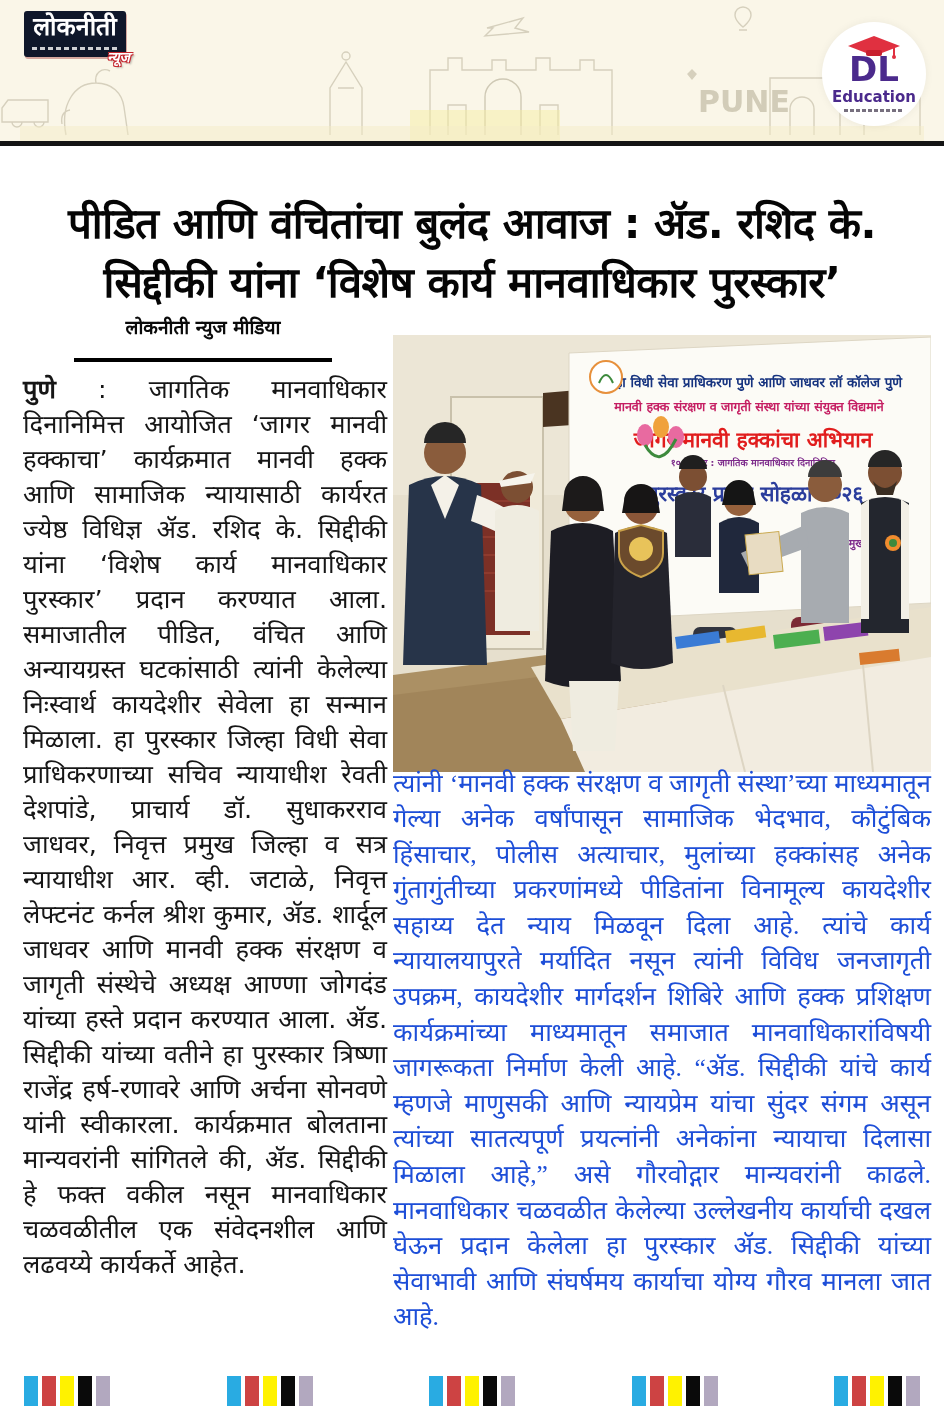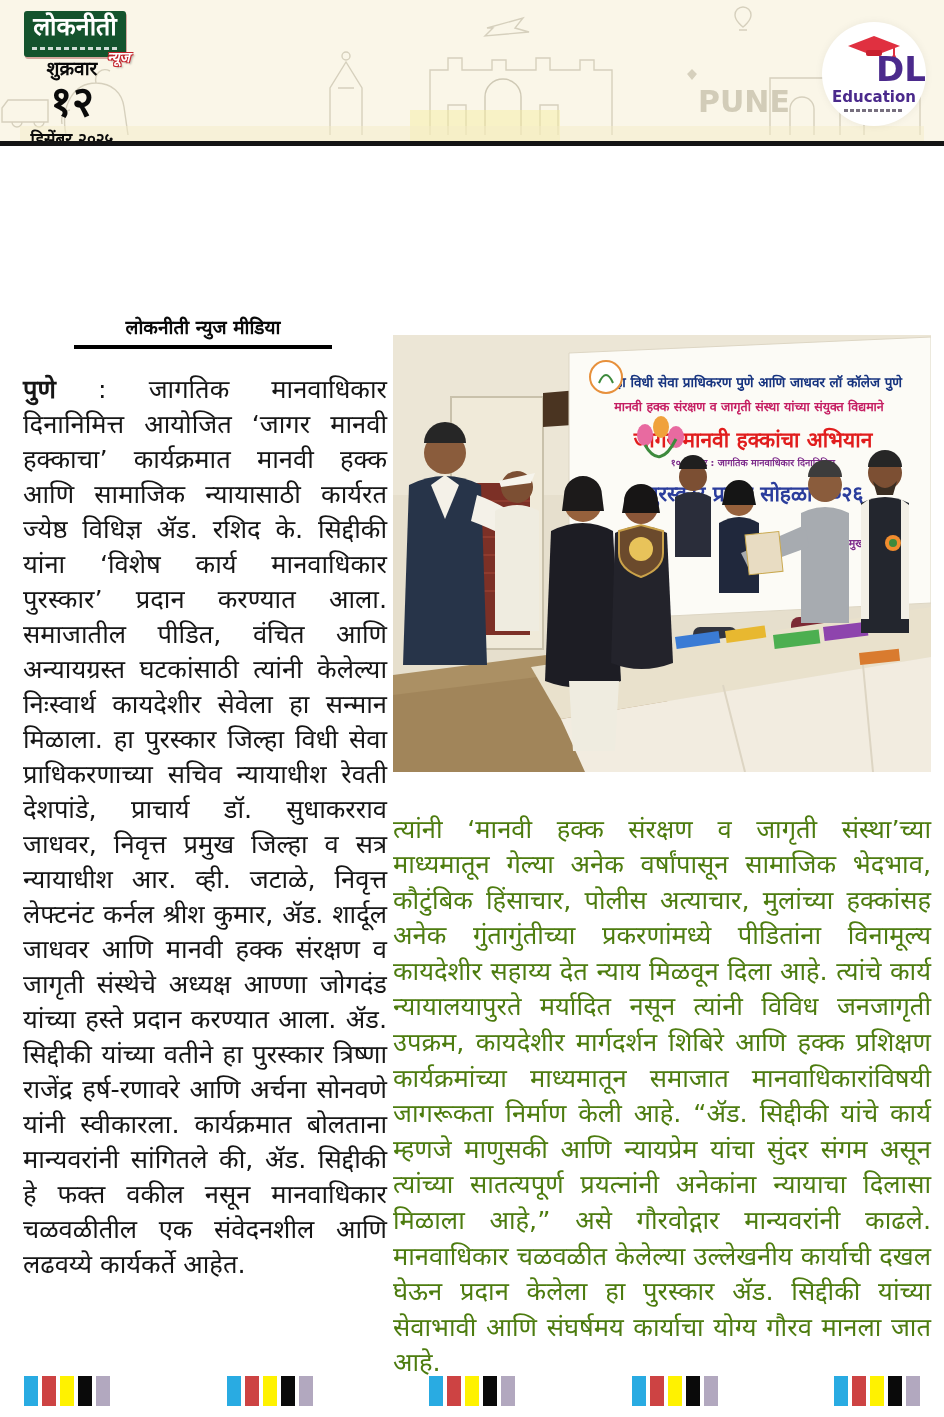--- a/index.html
+++ b/index.html
@@ -4,51 +4,51 @@
 <style>
   html,body{margin:0;padding:0;background:#ffffff;}
   .page{position:relative;width:944px;height:1417px;background:#ffffff;overflow:hidden;
         font-family:"DejaVu Sans","Liberation Sans",sans-serif;color:#111;}
   
   .masthead{position:absolute;left:0;top:0;width:944px;height:141px;background:#faf6e8;}
   .masthead-rule{position:absolute;left:0;top:141px;width:944px;height:5px;background:#141414;}
   .sketch{position:absolute;left:0;top:0;width:944px;height:141px;}
   .paper-title{position:absolute;left:140px;right:140px;top:18px;text-align:center;
       font-size:66px;font-weight:800;letter-spacing:-1px;color:#060606;line-height:1.1;}
-  .logo-box{position:absolute;left:24px;top:11px;width:102px;height:46px;background:#14532d;
+  .logo-box{position:absolute;left:24px;top:11px;width:102px;height:46px;background:#0f172a;
       border-radius:3px;box-shadow:1px 2px 0 rgba(140,20,20,.35);}
   .logo-main{position:absolute;left:0;right:0;top:2px;text-align:center;color:#fff;
       font-size:25px;font-weight:800;line-height:1.1;}
   .logo-tagline{position:absolute;left:8px;right:8px;bottom:7px;height:3px;
       background:repeating-linear-gradient(90deg,#ffffffcc 0 5px,transparent 5px 8px);}
   .logo-sub{position:absolute;right:-4px;bottom:-9px;color:#ffffff;font-size:14px;font-weight:800;
       font-style:italic;text-shadow:1px 1px 0 #c5262d,-1px 1px 0 #c5262d,1px -1px 0 #c5262d,-1px -1px 0 #c5262d,2px 2px 2px rgba(0,0,0,.3);}
   .date-block{position:absolute;left:14px;top:58px;width:116px;text-align:center;color:#0a0a0a;}
   .date-day{font-size:19px;font-weight:800;line-height:1.1;}
   .date-num{font-size:42px;font-weight:800;line-height:1.0;margin-top:2px;}
   .date-my{font-size:17px;font-weight:800;margin-top:4px;}
   .dl-logo{position:absolute;left:822px;top:22px;width:104px;height:104px;background:#ffffff;
       border-radius:50%;box-shadow:0 0 8px rgba(0,0,0,.06);}
   .dl-cap{position:absolute;left:26px;top:14px;width:52px;height:24px;}
-  .dl-initials{position:absolute;left:0;right:0;top:30px;text-align:right;
+  .dl-initials{position:absolute;left:0;right:0;top:30px;text-align:center;
       font-size:34px;font-weight:800;color:#4b2a8c;line-height:1.05;}
   .dl-label{position:absolute;left:0;right:0;top:66px;text-align:center;
       font-size:15px;font-weight:800;color:#4b2a8c;}
   .dl-tagline{position:absolute;left:22px;right:22px;top:87px;height:3px;
       background:repeating-linear-gradient(90deg,#77707f 0 4px,transparent 4px 6px);}
   
   .headline{position:absolute;left:18px;right:18px;top:166px;text-align:center;
       font-size:42px;line-height:59px;font-weight:800;color:#050505;letter-spacing:-.5px;}
   .byline{position:absolute;left:74px;top:314px;width:258px;text-align:center;
-      font-size:19px;font-weight:800;color:#0a0a0a;padding-bottom:5px;border-bottom:4px solid #000;}
+      font-size:19px;font-weight:800;color:#0a0a0a;padding-bottom:18px;border-bottom:4px solid #000;}
   
   .col-left{position:absolute;left:23px;top:346px;width:364px;
       font-size:25.5px;line-height:35px;text-align:justify;color:#161616;}
-  .col-right{position:absolute;left:393px;top:786px;width:538px;
-      font-size:25.5px;line-height:35.6px;text-align:justify;color:#4d7c0f;}
+  .col-right{position:absolute;left:393px;top:740px;width:538px;
+      font-size:25.5px;line-height:35.6px;text-align:justify;color:#1d4ed8;font-family:Liberation Serif, serif;}
   .dateline{font-weight:700;}
   
   .photo{position:absolute;left:393px;top:335px;width:538px;height:437px;overflow:hidden;background:#e7e0cf;}
   
   .footer-bars{position:absolute;left:24px;top:1376px;width:896px;height:30px;
       display:flex;justify-content:space-between;}
   .bar-group{display:flex;gap:4px;}
   .bar-group div{width:14px;height:30px;background:#ccc;}
 </style>
 </head>
@@ -81,41 +81,37 @@
       <rect x="410" y="110" width="150" height="31" fill="#f6ee9e" opacity="0.45" stroke="none"></rect>
       <rect x="20" y="126" width="904" height="15" fill="#f4ecc7" opacity="0.5" stroke="none"></rect>
     </svg>
 
     <div class="logo-box">
       <div class="logo-main">लोकनीती</div>
       <div class="logo-tagline"></div>
       <div class="logo-sub">न्यूज</div>
     </div>
 
-    <div class="date-block">
-      <div class="date-day">शुक्रवार</div>
-      <div class="date-num">१२</div>
-      <div class="date-my">डिसेंबर २०२५</div>
-    </div>
 
 
     <div class="dl-logo">
       <svg class="dl-cap" viewBox="0 0 52 24">
         <polygon points="26,0 52,10 26,20 0,10" fill="#e03040"></polygon>
         <rect x="18" y="14" width="16" height="6" rx="2" fill="#c8202f"></rect>
         <path d="M46 12 v8" stroke="#e03040" stroke-width="2"></path>
         <circle cx="46" cy="21" r="2" fill="#e03040"></circle>
       </svg>
       <div class="dl-initials">DL</div>
       <div class="dl-label">Education</div>
       <div class="dl-tagline"></div>
     </div>
   </header>
   <div class="masthead-rule"></div>
 
+  <h1 class="headline">पीडित आणि वंचितांचा बुलंद आवाज : ॲड. रशिद के. सिद्दीकी यांना ‘विशेष कार्य मानवाधिकार पुरस्कार’</h1>
   <div class="byline">लोकनीती न्युज मीडिया</div>
 
   <div class="photo">
     <svg viewBox="0 0 538 437" width="538" height="437">
 
       <rect x="0" y="0" width="538" height="437" fill="#e6dfcd"></rect>
       <rect x="0" y="0" width="538" height="160" fill="#ece6d6"></rect>
 
       <polygon points="0,340 230,310 330,437 0,437" fill="#ab9064"></polygon>
       <polygon points="0,360 160,340 220,437 0,437" fill="#a1855a"></polygon>

